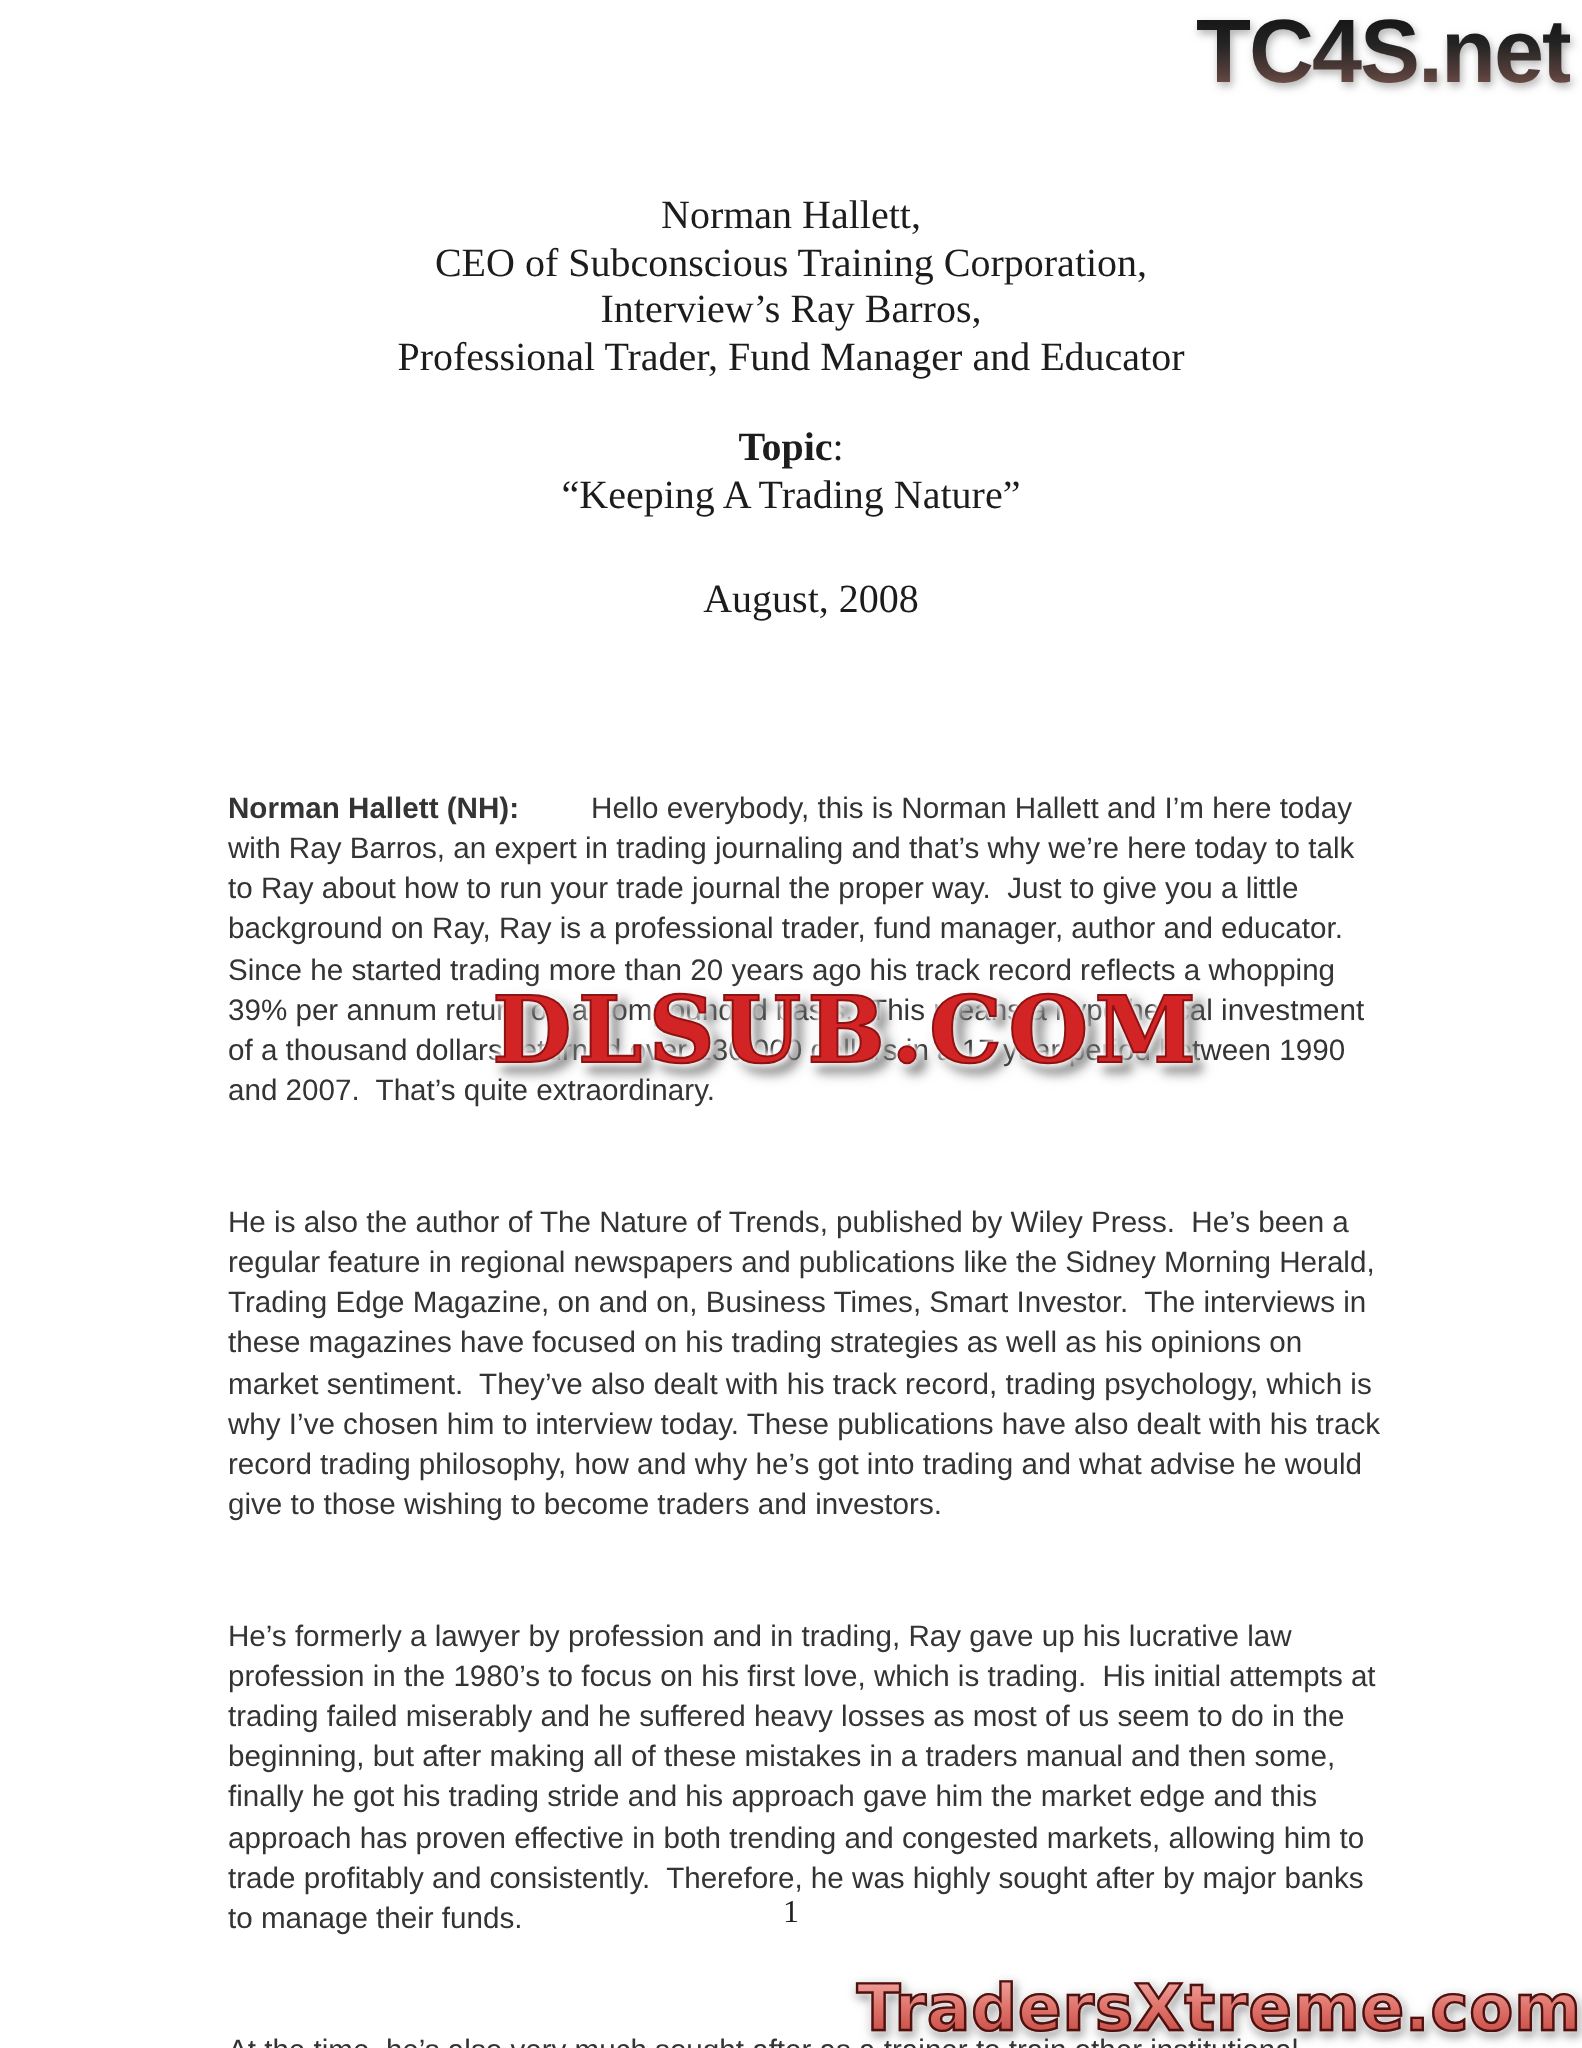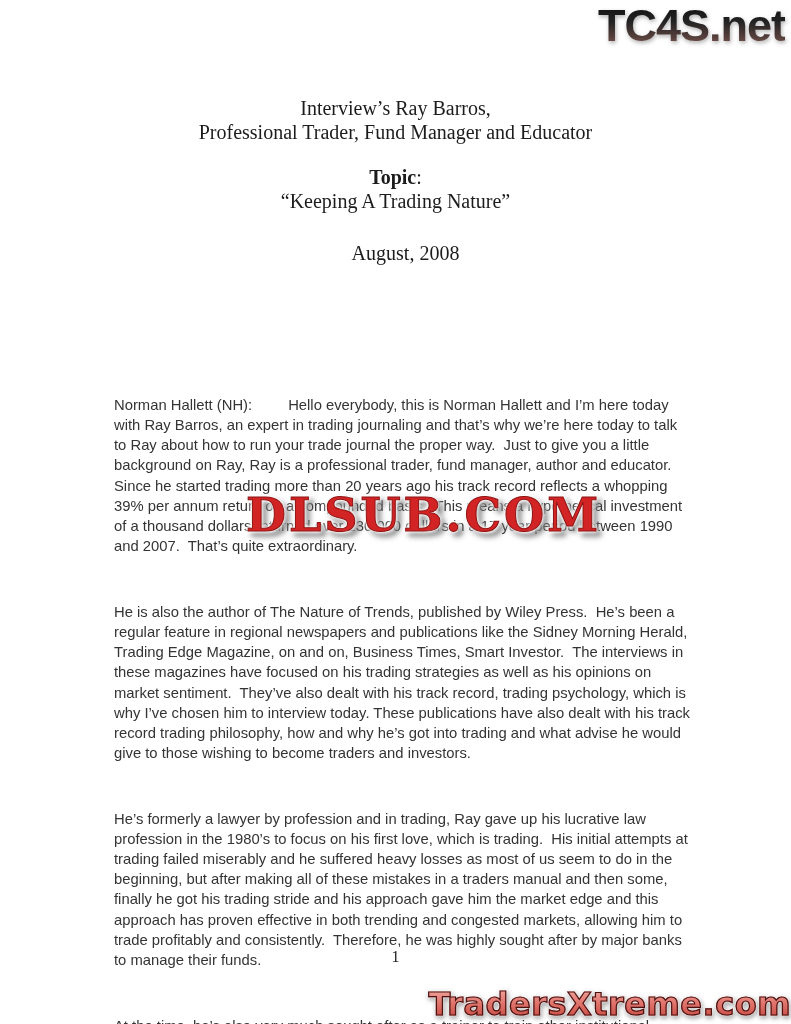--- a/index.html
+++ b/index.html
@@ -54,21 +54,21 @@
     top: 355px;
     left: 114px;
     width: 576px;
     font-family: "Liberation Sans", sans-serif;
     font-size: 14.8px;
     line-height: 20.1px;
     color: #343434;
     white-space: pre-wrap;
   }
   .body-text p { margin: 0 0 6px 0; }
-  .speaker { font-weight: 400; }
+  .speaker { font-weight: 700; }
   .tab { display: inline-block; width: 36px; height: 1px; }
 
   
   .watermark {
     position: absolute;
     top: 488px;
     left: 246px;
     z-index: 5;
     font-family: "DejaVu Serif", serif;
     font-weight: 700;
@@ -110,20 +110,22 @@
   }
 </style>
 </head>
 <body>
 
 <div class="page">
 
   <div class="tc4s-logo">TC4S.net</div>
 
   <div class="title-block">
+    <div>Norman Hallett,</div>
+    <div>CEO of Subconscious Training Corporation,</div>
     <div>Interview’s Ray Barros,</div>
     <div>Professional Trader, Fund Manager and Educator</div>
     <div class="topic-line"><strong>Topic</strong><span>:</span></div>
     <div>“Keeping A Trading Nature”</div>
     <div class="date-line">August, 2008</div>
   </div>
 
   <div class="body-text">
     <p><strong class="speaker">Norman Hallett (NH):</strong><span class="tab"></span><span>Hello everybody, this is Norman Hallett and I’m here today with Ray Barros, an expert in trading journaling and that’s why we’re here today to talk to Ray about how to run your trade journal the proper way.  Just to give you a little background on Ray, Ray is a professional trader, fund manager, author and educator.  Since he started trading more than 20 years ago his track record reflects a whopping 39% per annum return on a compounded basis.  This means a hypothetical investment of a thousand dollars returned over 230,000 dollars in a 17 year period between 1990 and 2007.  That’s quite extraordinary.</span></p>
     <p>He is also the author of The Nature of Trends, published by Wiley Press.  He’s been a regular feature in regional newspapers and publications like the Sidney Morning Herald, Trading Edge Magazine, on and on, Business Times, Smart Investor.  The interviews in these magazines have focused on his trading strategies as well as his opinions on market sentiment.  They’ve also dealt with his track record, trading psychology, which is why I’ve chosen him to interview today. These publications have also dealt with his track record trading philosophy, how and why he’s got into trading and what advise he would give to those wishing to become traders and investors.</p>

